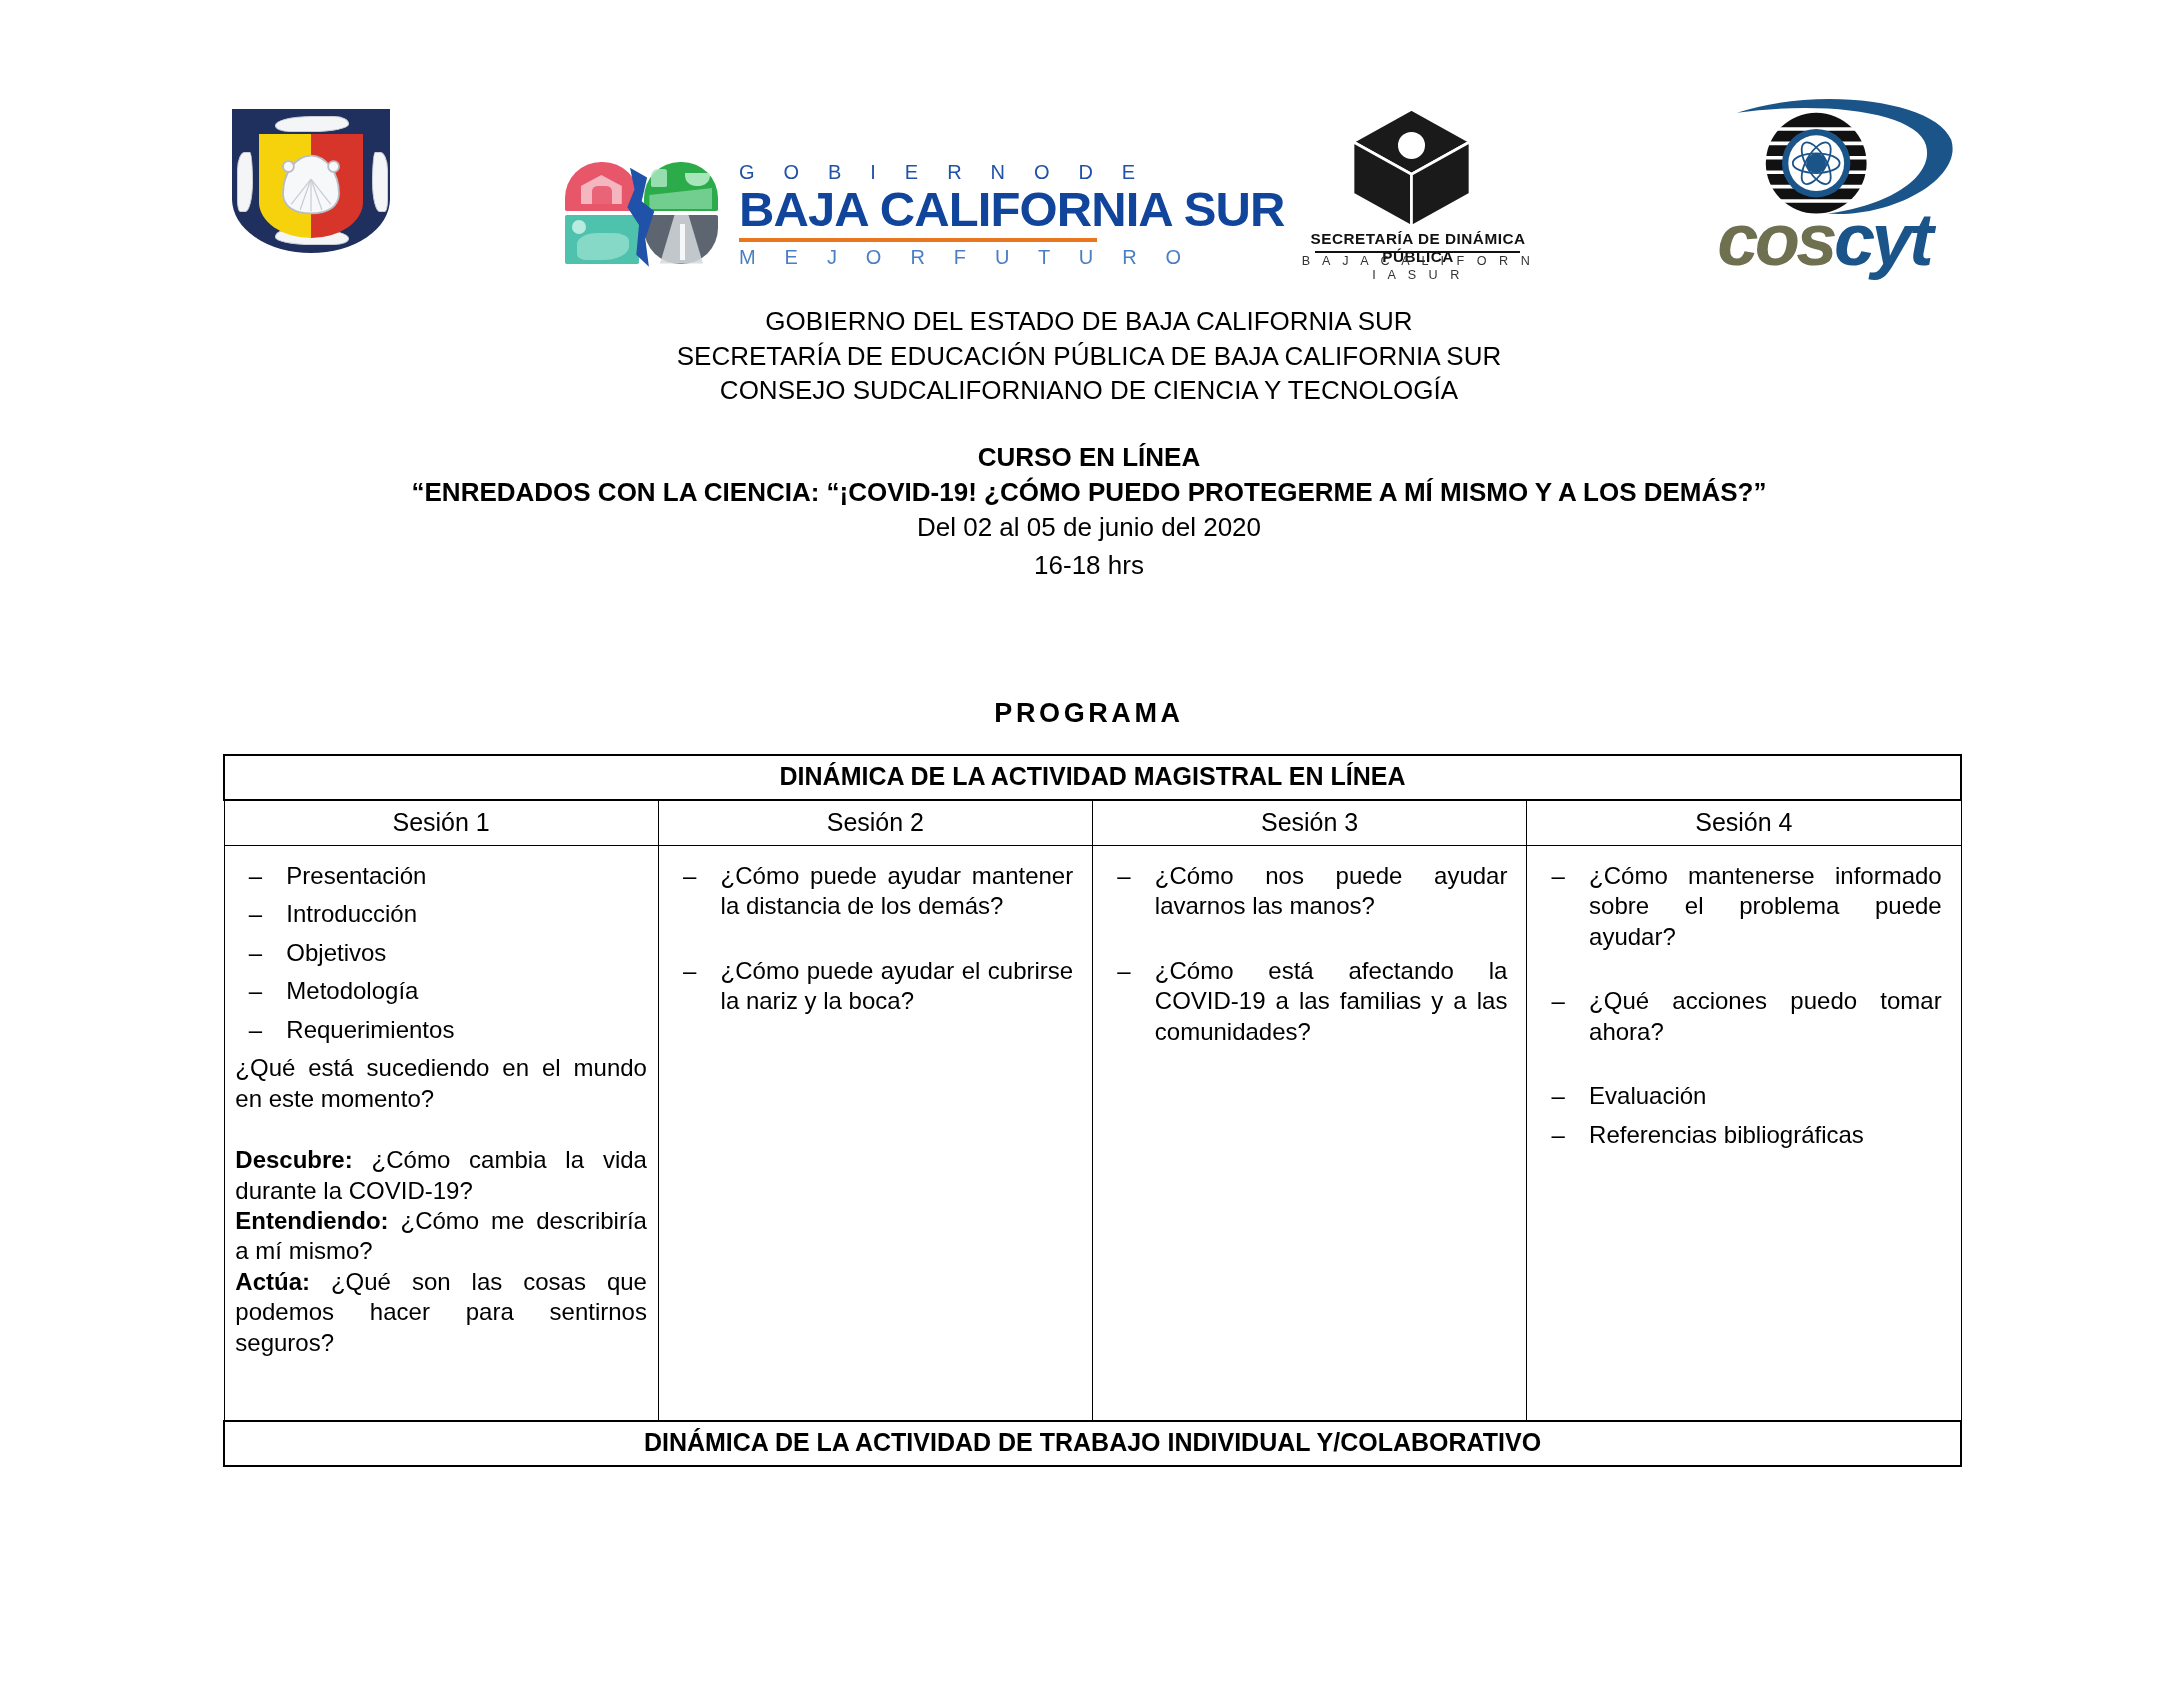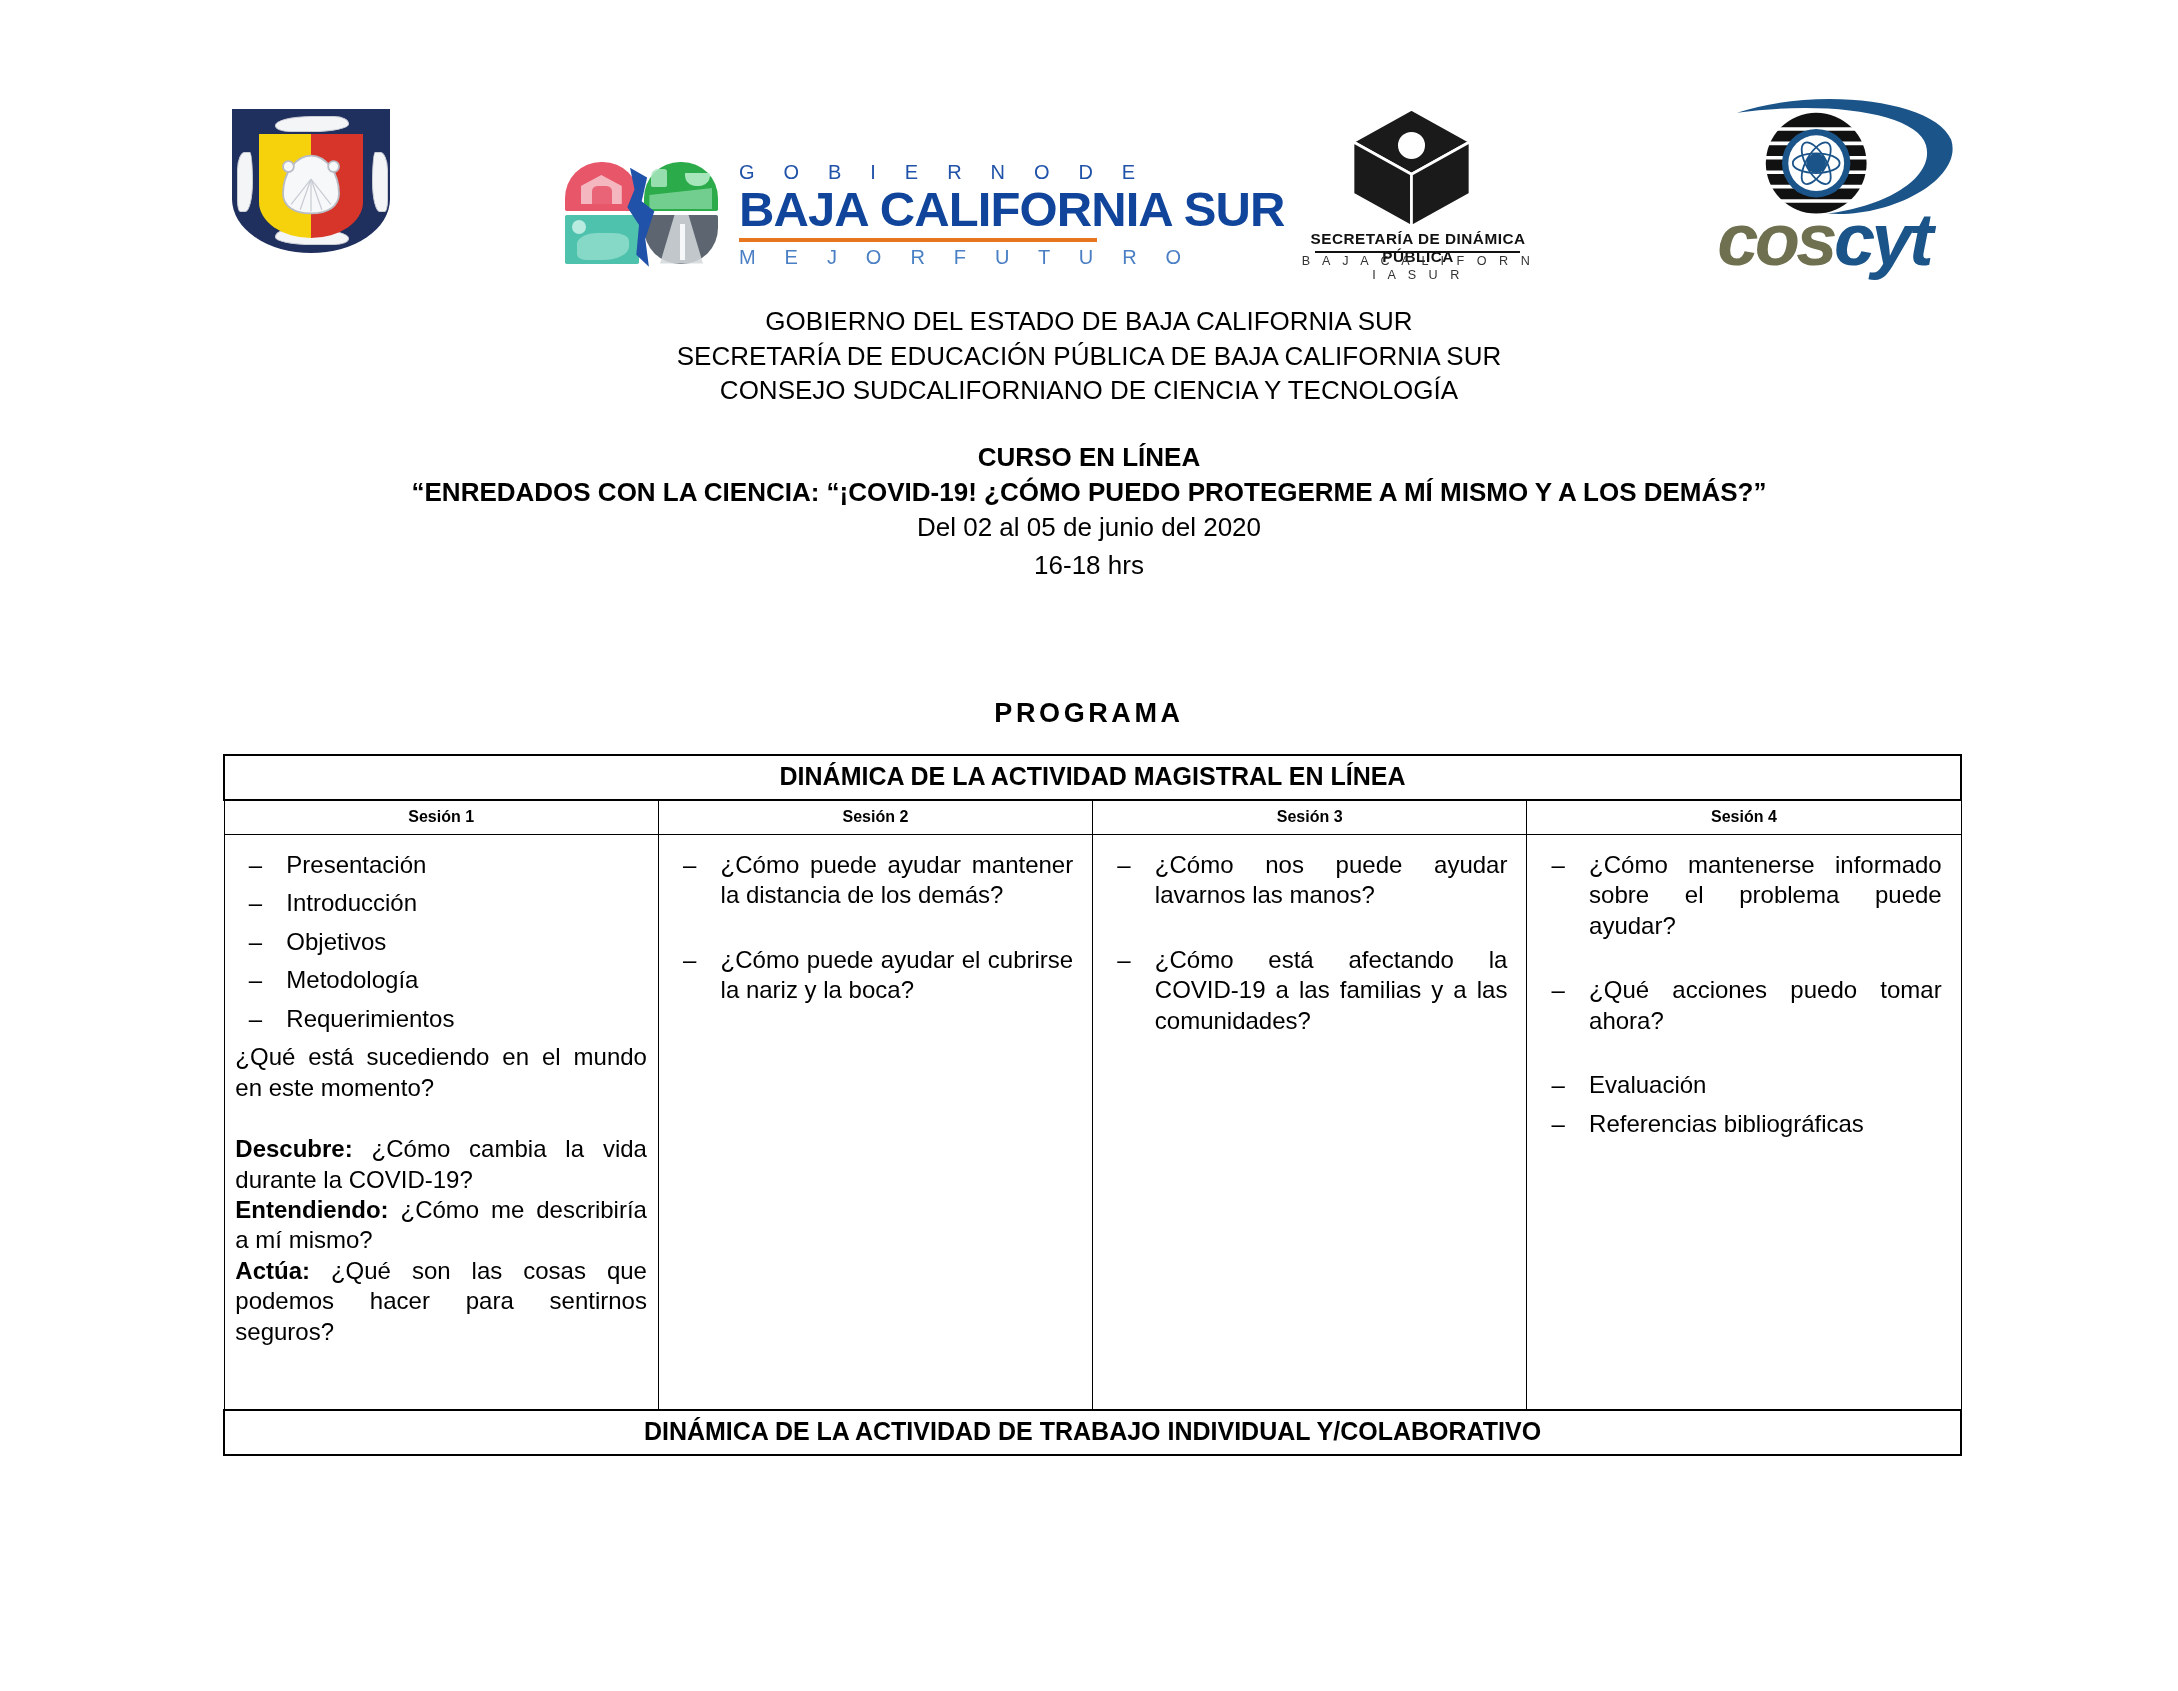--- a/index.html
+++ b/index.html
@@ -213,22 +213,22 @@
   .band {
     text-align: center;
     font-size: 25px;
     font-weight: bold;
     padding: 6.3px 3.6px 8px 3.6px !important;
     border-width: 2.7px !important;
     border-radius: 21px;
   }
   .sess-head {
     text-align: center;
-    font-size: 16px;
-    font-weight: bold;
+    font-size: 25px;
+    font-weight: normal;
     padding: 6.3px 3.6px 8px 3.6px !important;
   }
   .cell {
     padding: 7.2px 10.8px 9px 10.8px !important;
     font-size: 24px;
     line-height: 1.27;
   }
   .col1 { height: 558px; }
   ul.dashlist {
     list-style: none;

